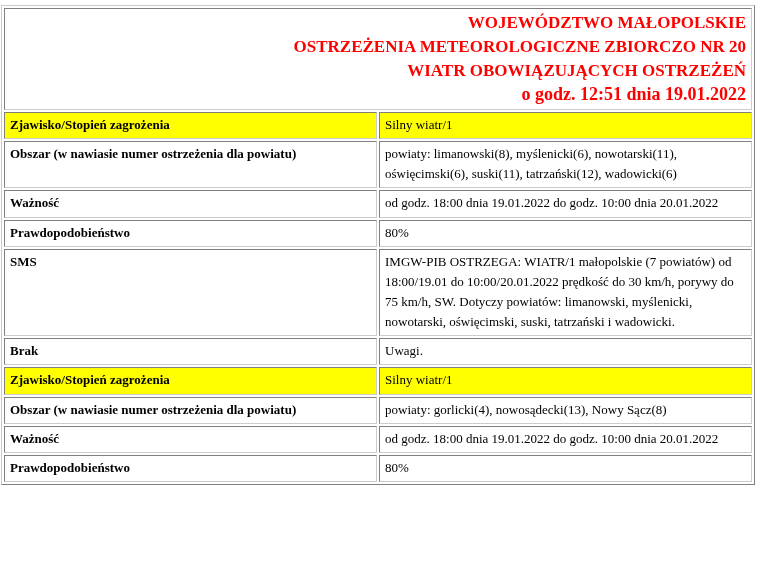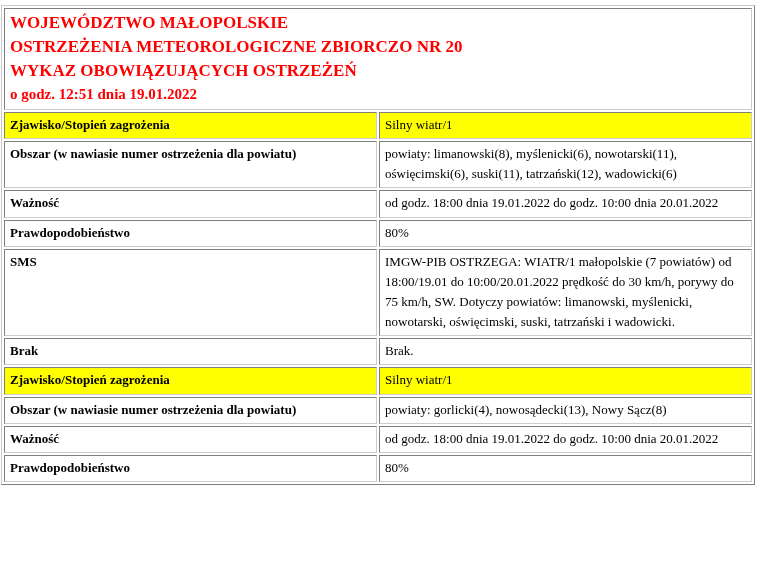--- a/index.html
+++ b/index.html
@@ -29,31 +29,31 @@
     border: 1px solid;
     
     border-color: #7f7f7f #cccccc #cccccc #7f7f7f;
     padding: 2px 5px 3px 5px;
     vertical-align: top;
     font-size: 13px;
     line-height: 1.55;
     overflow: hidden;
   }
   td.header-cell {
-    text-align: left;
+    text-align: right;
     padding: 4px 2px 5px 2px;
   }
   .hline {
     font-weight: bold;
     color: var(--header-red, #ff0000);
     font-size: 17px;
     line-height: 24px;
   }
   .hline.small {
-    font-size: 15px;
+    font-size: 18px;
     line-height: 23px;
   }
   td.label {
     width: 189px;
     font-weight: bold;
   }
   td.value {
     
   }
   tr.hl td {
@@ -62,21 +62,21 @@
 </style>
 </head>
 <body>
 
 <table class="bulletin">
   <tbody>
     <tr>
       <td class="header-cell" colspan="2">
         <div class="hline">WOJEWÓDZTWO MAŁOPOLSKIE</div>
         <div class="hline">OSTRZEŻENIA METEOROLOGICZNE ZBIORCZO NR 20</div>
-        <div class="hline">WYKAZ OBOWIĄZUJĄCYCH OSTRZEŻEŃ</div>
+        <div class="hline">WIATR OBOWIĄZUJĄCYCH OSTRZEŻEŃ</div>
         <div class="hline small">o godz. 12:51 dnia 19.01.2022</div>
       </td>
     </tr>
 
   <tr class="hl">
         <td class="label">Zjawisko/Stopień zagrożenia</td>
         <td class="value">Silny wiatr/1</td>
       </tr>
       <tr>
         <td class="label">Obszar (w nawiasie numer ostrzeżenia dla powiatu)</td>
@@ -89,21 +89,21 @@
       <tr>
         <td class="label">Prawdopodobieństwo</td>
         <td class="value">80%</td>
       </tr>
       <tr>
         <td class="label">SMS</td>
         <td class="value">IMGW-PIB OSTRZEGA: WIATR/1 małopolskie (7 powiatów) od 18:00/19.01 do 10:00/20.01.2022 prędkość do 30 km/h, porywy do 75 km/h, SW. Dotyczy powiatów: limanowski, myślenicki, nowotarski, oświęcimski, suski, tatrzański i wadowicki.</td>
       </tr>
       <tr>
         <td class="label">Brak</td>
-        <td class="value">Brak.</td>
+        <td class="value">Uwagi.</td>
       </tr>
       <tr class="hl">
         <td class="label">Zjawisko/Stopień zagrożenia</td>
         <td class="value">Silny wiatr/1</td>
       </tr>
       <tr>
         <td class="label">Obszar (w nawiasie numer ostrzeżenia dla powiatu)</td>
         <td class="value">powiaty: gorlicki(4), nowosądecki(13), Nowy Sącz(8)</td>
       </tr>
       <tr>

